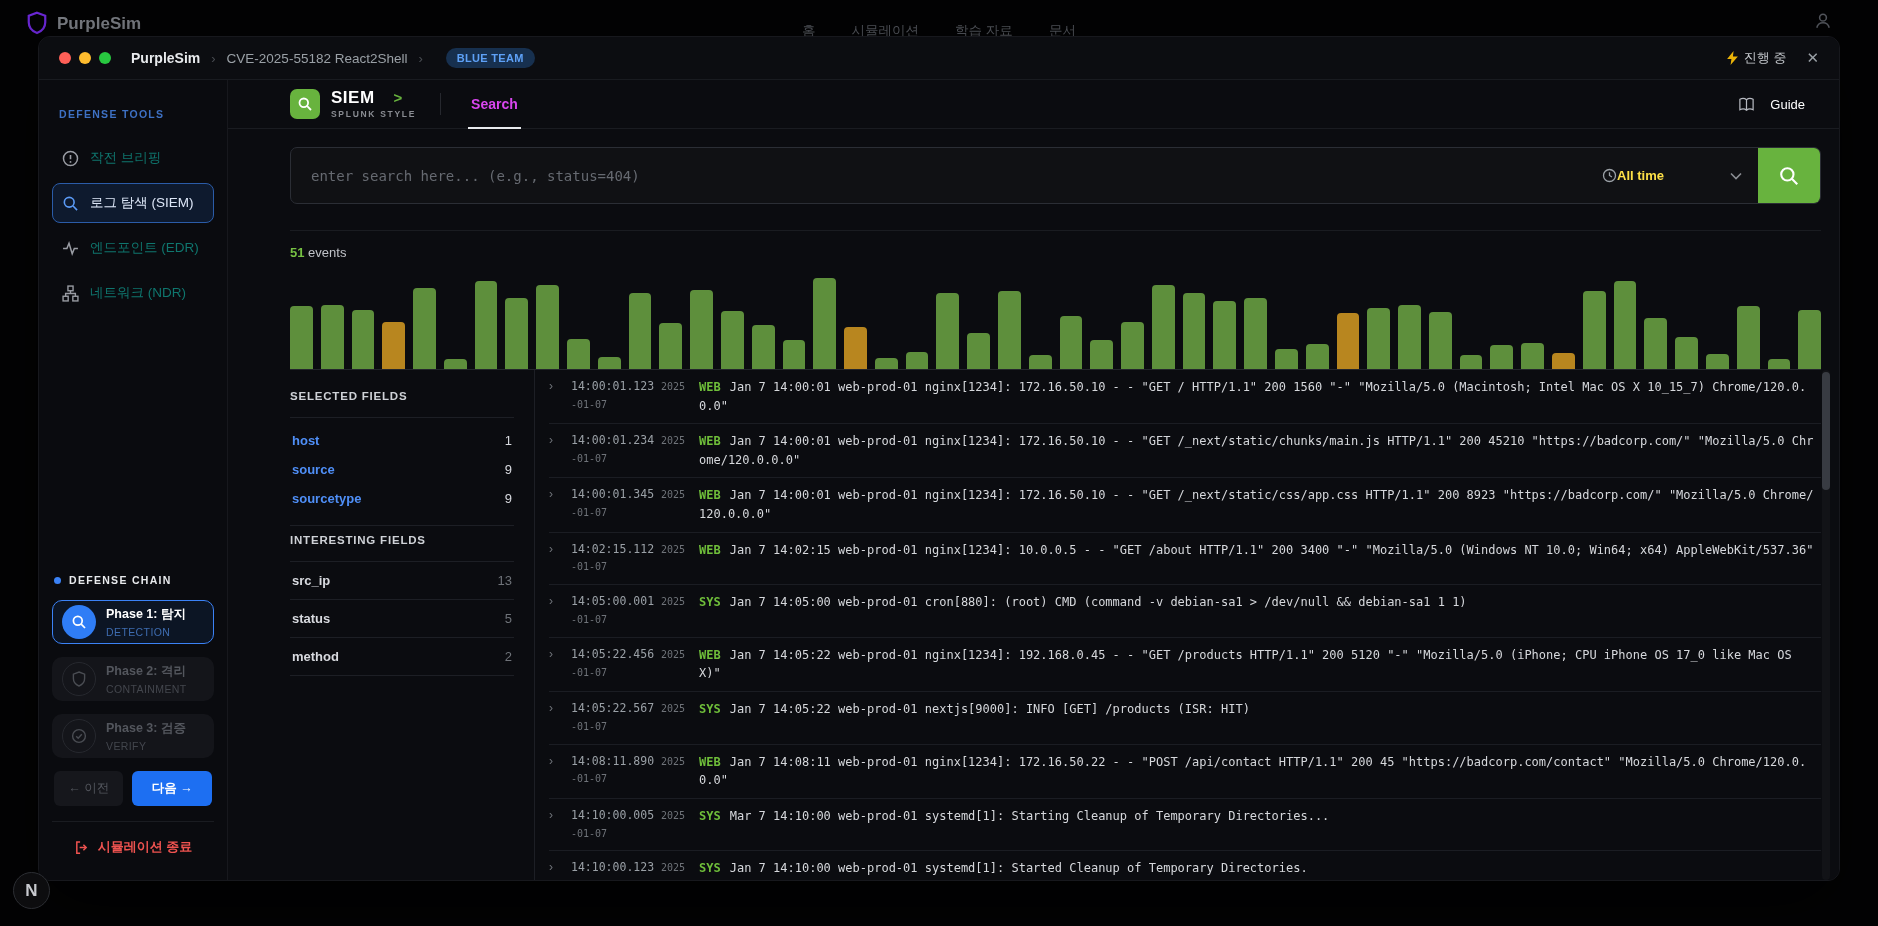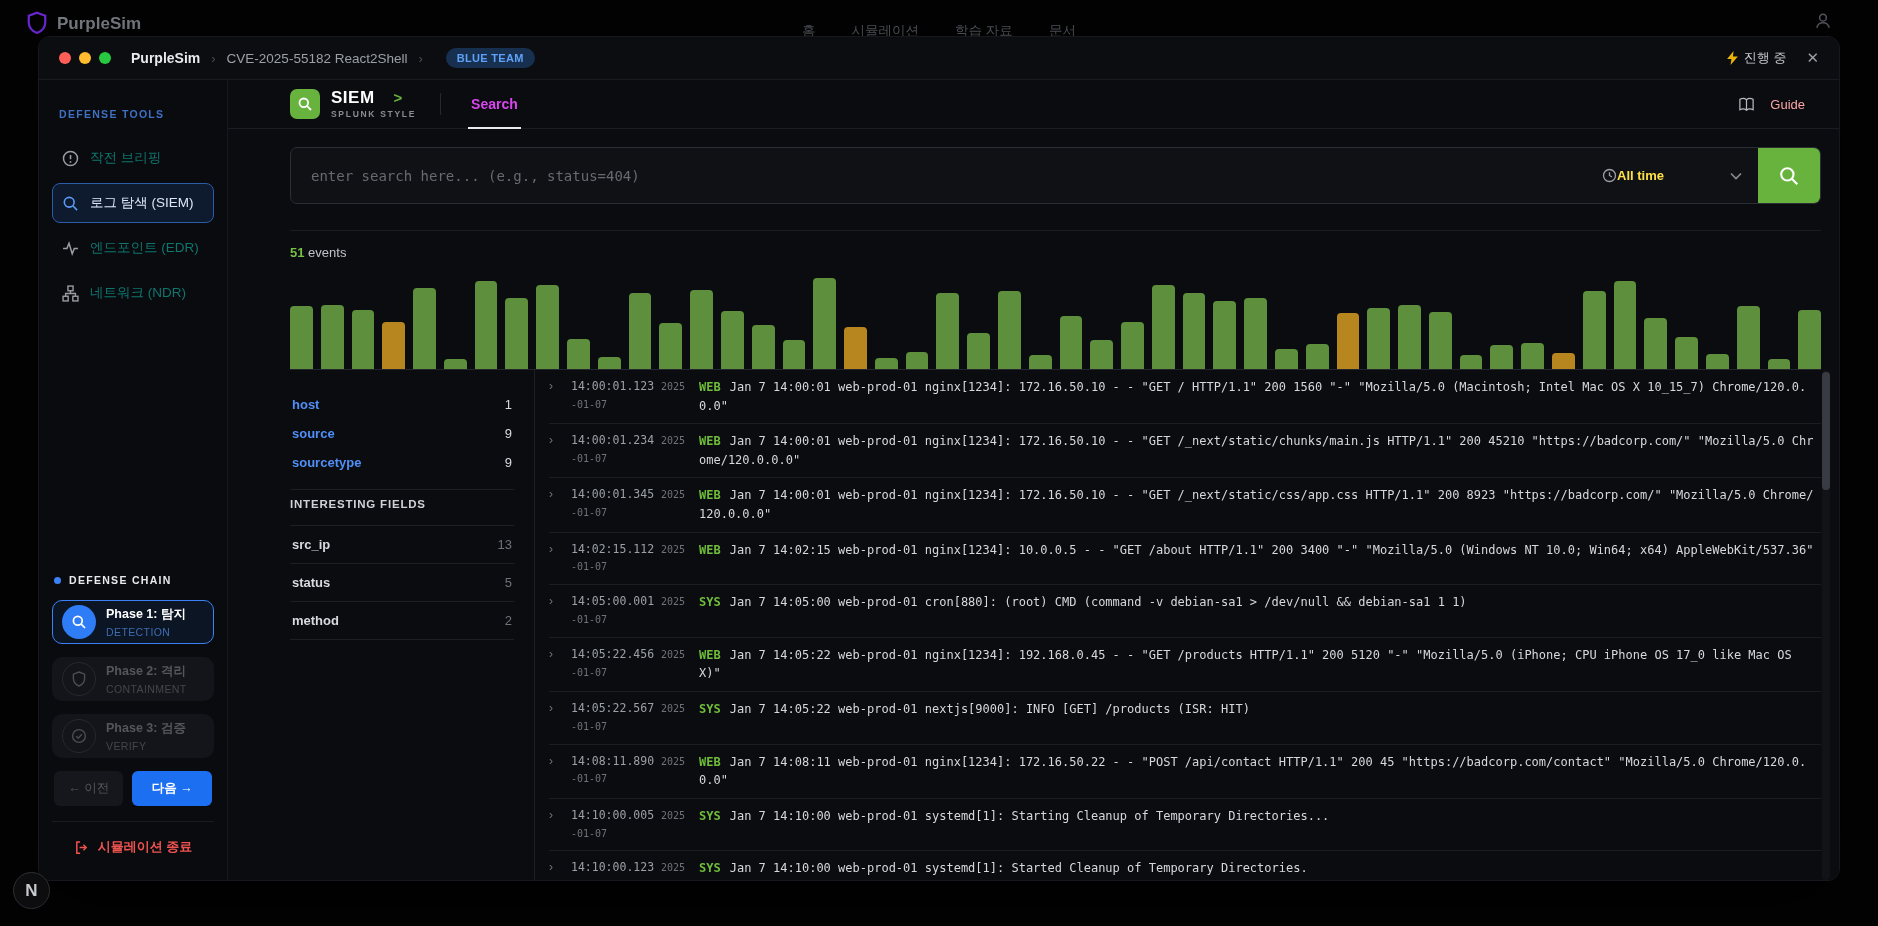--- a/index.html
+++ b/index.html
@@ -71,21 +71,21 @@
   .main { flex:1; display:flex; flex-direction:column; min-width:0; background:#0b0c10; }
   .siem-header { flex:0 0 48px; border-bottom:1px solid #1a1c21; display:flex; align-items:center; padding:0 34px 0 62px; }
   .logo-box { width:30px; height:30px; border-radius:7px; background:#68b33e; display:flex; align-items:center; justify-content:center; margin-right:11px; }
   .logo-line1 { display:flex; align-items:baseline; gap:19px; }
   .logo-title { color:#fff; font-weight:bold; font-size:17px; letter-spacing:.5px; line-height:1; }
   .logo-arrow { color:#68b33e; font-weight:bold; font-size:15px; line-height:1; }
   .logo-sub { font-size:8.5px; color:#8a8d93; letter-spacing:1.7px; font-weight:bold; margin-top:3px; }
   .hdr-divider { width:1px; height:22px; background:#26282e; margin:0 30px 0 24px; }
   .tab { color:#d946ef; font-weight:bold; font-size:14px; height:48px; display:flex; align-items:center; position:relative; cursor:pointer; }
   .tab::after { content:""; position:absolute; bottom:-1px; left:-3px; right:-3px; height:2px; background:#e8eaed; }
-  .guide-btn { margin-left:auto; display:flex; gap:15px; color:#fca5a5; font-size:13px; align-items:center; cursor:pointer; }
+  .guide-btn { margin-left:auto; display:flex; gap:15px; color:#ffffff; font-size:13px; align-items:center; cursor:pointer; }
 
   .content { flex:1; padding:18px 10px 0 62px; display:flex; flex-direction:column; min-height:0; }
   .search-box { display:flex; align-items:stretch; height:57px; border:1px solid #2b2e35; border-radius:7px; background:#101114; overflow:hidden; margin-right:8px; flex:0 0 57px; }
   .search-input { flex:1; background:transparent; border:none; outline:none; color:#d8dadf; font-family:"DejaVu Sans Mono", monospace; font-size:14px; padding:0 20px; }
   .search-input::placeholder { color:#666a71; }
   .time-range { display:flex; align-items:center; padding:0 16px; color:#fde047; font-size:13px; font-weight:bold; cursor:pointer; }
   .time-chevron { margin-left:66px; }
   .search-btn { width:62px; background:#68b33e; display:flex; align-items:center; justify-content:center; cursor:pointer; }
 
   .events-count { margin:26px 8px 0 0; border-top:1px solid #1a1c21; padding-top:14px; font-size:13px; color:#c0c3c8; flex:0 0 auto; }
@@ -381,20 +381,21 @@
             <div class="bar" style="height: 51px;"></div>
             <div class="bar" style="height: 32px;"></div>
             <div class="bar" style="height: 15px;"></div>
             <div class="bar" style="height: 63px;"></div>
             <div class="bar" style="height: 10px;"></div>
             <div class="bar" style="height: 59px;"></div>
           </div>
 
         <div class="results">
           <div class="fields-col">
+            <div class="fields-header">SELECTED FIELDS</div>
             <div class="sel-list" id="sel-fields">
                 <div class="field-row">
                   <span class="fname">host</span>
                   <span class="fcount">1</span>
                 </div>
                 <div class="field-row">
                   <span class="fname">source</span>
                   <span class="fcount">9</span>
                 </div>
                 <div class="field-row">
@@ -455,21 +456,21 @@
                 <span class="ev-text"><span class="ev-tag">SYS</span><span>Jan 7 14:05:22 web-prod-01 nextjs[9000]: INFO [GET] /products (ISR: HIT)</span></span>
               </div>
               <div class="event-row">
                 <span class="ev-chevron">›</span>
                 <span class="ev-ts"><span>14:08:11.890 </span><span class="ev-date">2025-01-07</span></span>
                 <span class="ev-text"><span class="ev-tag">WEB</span><span>Jan 7 14:08:11 web-prod-01 nginx[1234]: 172.16.50.22 - - "POST /api/contact HTTP/1.1" 200 45 "https://badcorp.com/contact" "Mozilla/5.0 Chrome/120.0.0.0"</span></span>
               </div>
               <div class="event-row">
                 <span class="ev-chevron">›</span>
                 <span class="ev-ts"><span>14:10:00.005 </span><span class="ev-date">2025-01-07</span></span>
-                <span class="ev-text"><span class="ev-tag">SYS</span><span>Jan 7 14:10:00 web-prod-01 systemd[1]: Starting Cleanup of Temporary Directories...</span></span>
+                <span class="ev-text"><span class="ev-tag">SYS</span><span>Mar 7 14:10:00 web-prod-01 systemd[1]: Starting Cleanup of Temporary Directories...</span></span>
               </div>
               <div class="event-row">
                 <span class="ev-chevron">›</span>
                 <span class="ev-ts"><span>14:10:00.123 </span><span class="ev-date">2025-01-07</span></span>
                 <span class="ev-text"><span class="ev-tag">SYS</span><span>Jan 7 14:10:00 web-prod-01 systemd[1]: Started Cleanup of Temporary Directories.</span></span>
               </div>
             </div>
           <div class="scroll-track"></div>
           <div class="scroll-thumb"></div>
         </div>

